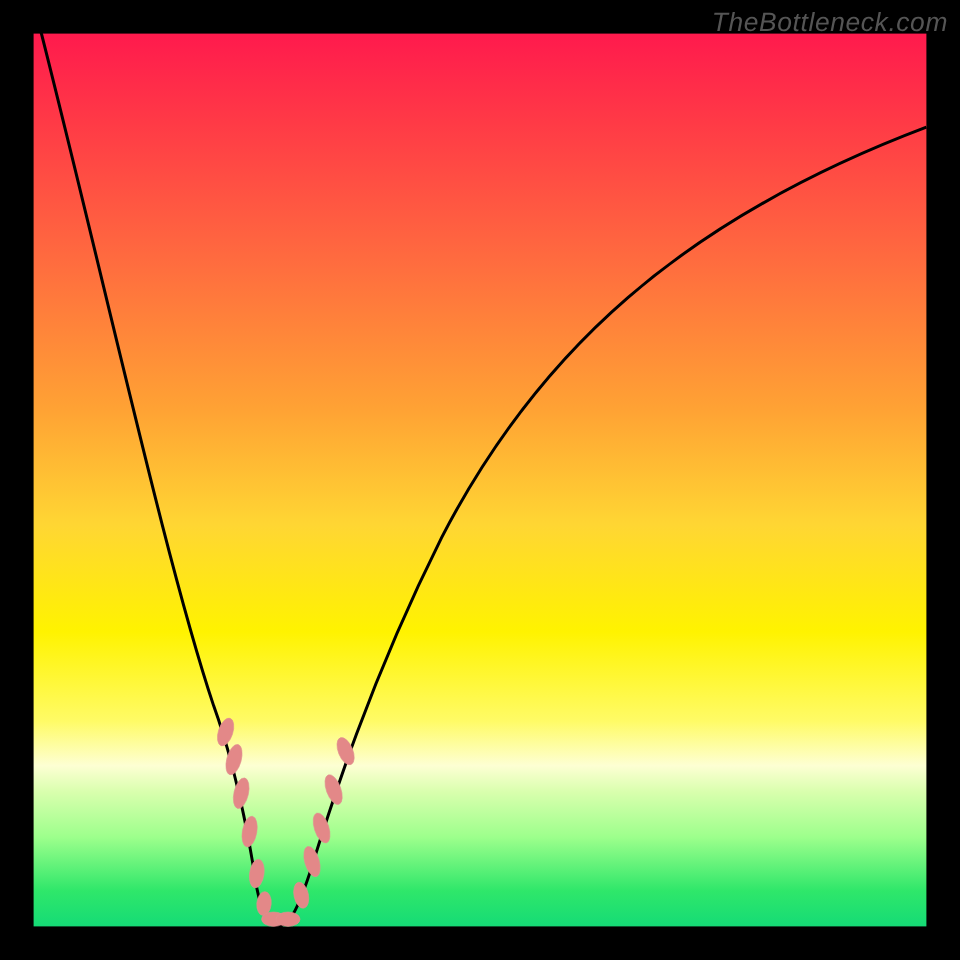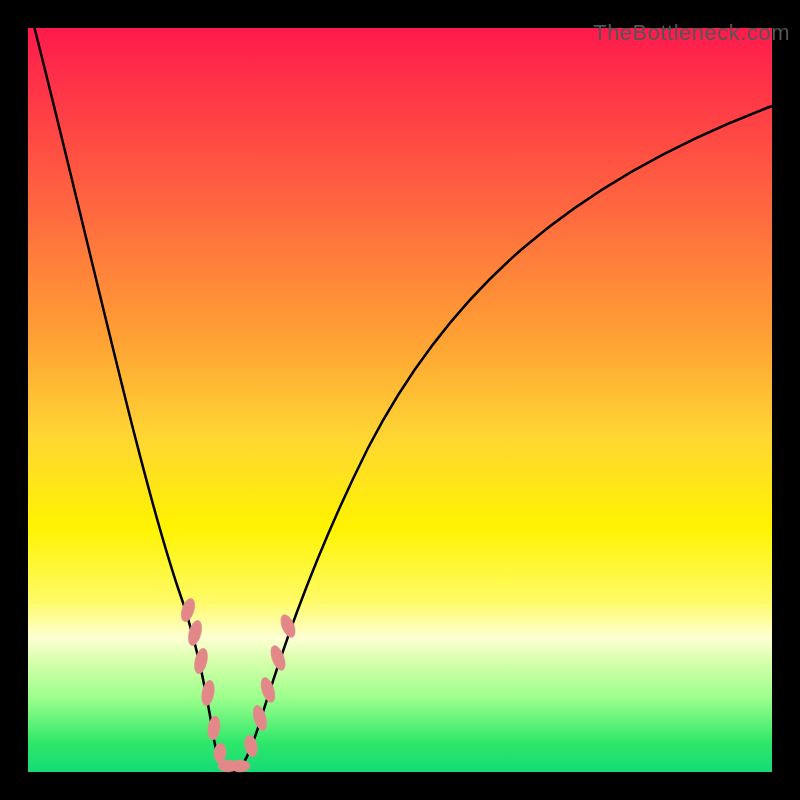--- a/index.html
+++ b/index.html
@@ -37,27 +37,28 @@
       #fffb66 77%,
       #fdffd3 82%,
       #d8ffad 85%,
       #9dff8c 90%,
       #2fe76a 96%,
       #15db76 100%
     );
   }
   .watermark {
     position: absolute;
-    top: 20px;
+    top: 6px;
     right: 10px;
     color: #555;
     font-size: 22px;
     letter-spacing: 0.5px;
     font-weight: 500;
     z-index: 5;
+    font-style: italic;
   }
   svg.curve {
     position: absolute;
     left: 0;
     top: 0;
     width: 744px;
     height: 744px;
     overflow: visible;
   }
 </style>

